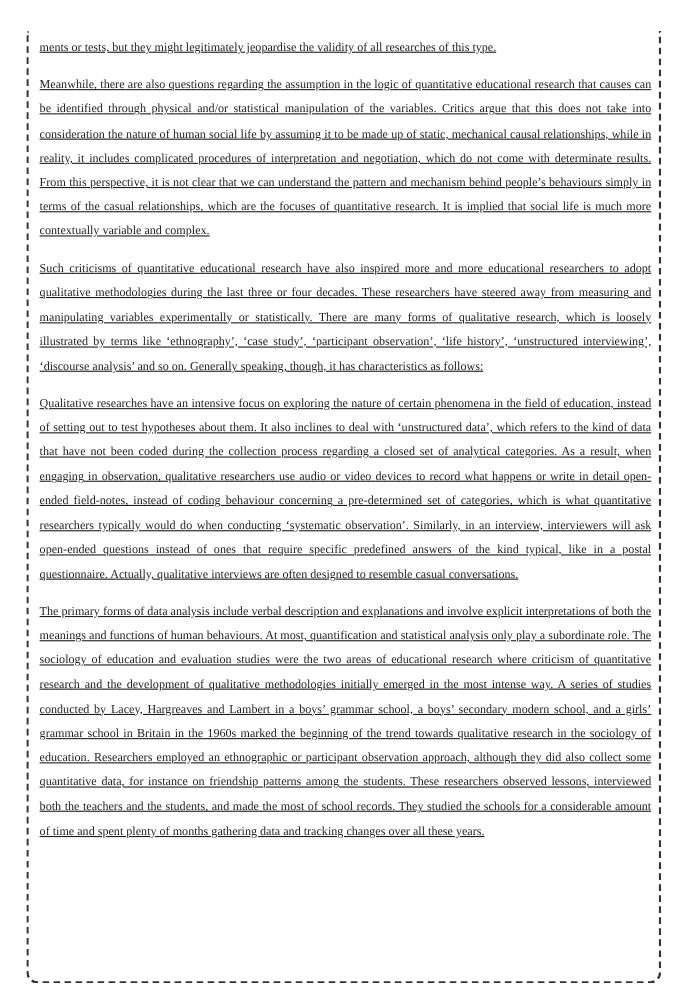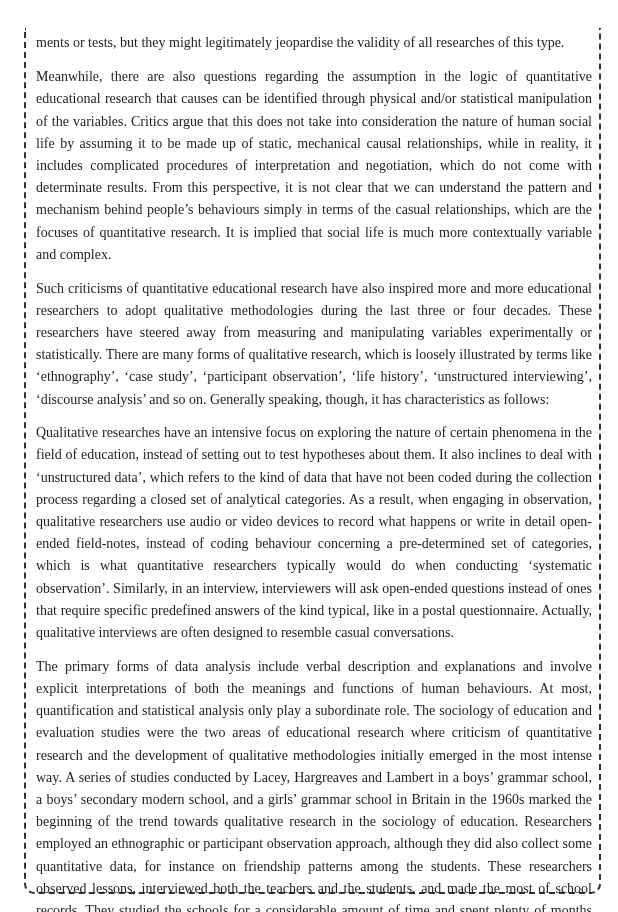--- a/index.html
+++ b/index.html
@@ -29,24 +29,25 @@
       box-sizing: border-box;
     }
     .content {
       position: absolute;
       left: 36px;
       top: 32px;
       width: 556px;
     }
     p {
       margin: 0 0 11.5px 0;
-      font-size: 14px;
+      font-size: 11px;
       line-height: 22.2px;
       text-align: justify;
       hyphens: none;
+      text-decoration: underline;
     }
     p.first {
       margin-bottom: 12px;
     }
   </style>
 </head>
 <body>
 
 <div class="box"></div>
 

